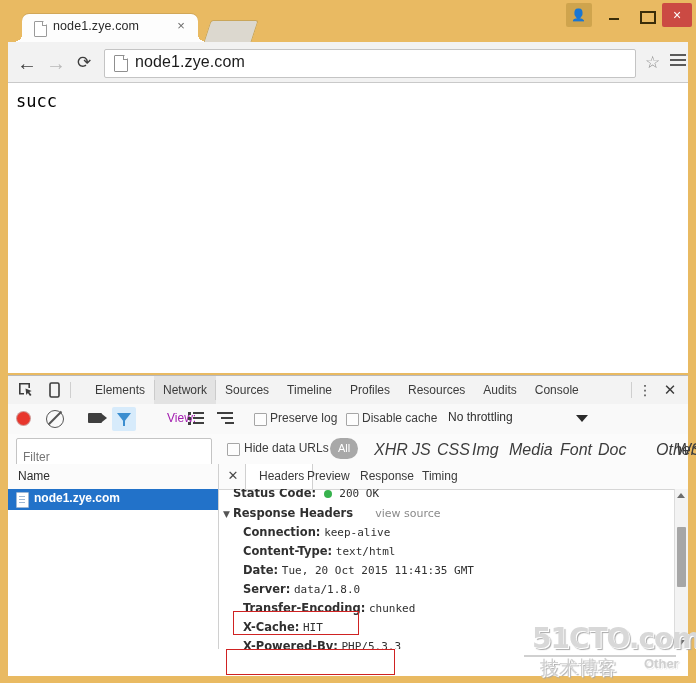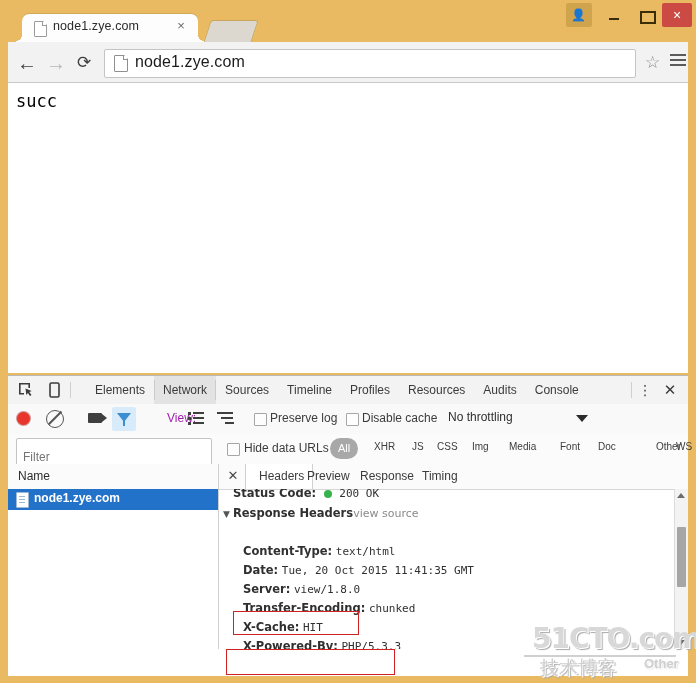--- a/index.html
+++ b/index.html
@@ -141,21 +141,21 @@
   .dt-filterbar{position:absolute;left:0;top:58px;width:680px;height:30px;
     background:#fbfbfb;border-bottom:1px solid #d6d6d6;}
   .filter-input{position:absolute;left:8px;top:4px;width:196px;height:37px;
     background:#fff;border:1px solid #c4c4c4;border-radius:2px;
     font-size:12px;color:#a8a8a8;padding:0 0 0 6px;line-height:21px;
     font-family:"Liberation Sans",sans-serif;box-sizing:border-box;}
   .hide-urls-cb{left:219px;top:9px;}
   .hide-urls-lb{left:236px;top:7px;}
   .pill-all{position:absolute;left:322px;top:4px;width:28px;height:21px;border-radius:11px;
     background:#a8a8a8;color:#fff;font-size:11px;line-height:21px;text-align:center;}
-  .rtype{position:absolute;top:7px;font-size:10px;color:#3c3c3c;}
+  .rtype{position:absolute;top:7px;font-size:16px;color:#3c3c3c;font-style:italic;}
 
   .dt-split{position:absolute;left:0;top:88px;width:680px;height:185px;}
   .list-pane{position:absolute;left:0;top:0;width:210px;height:185px;
     background:#fff;border-right:1px solid #d0d0d0;}
   .list-head{position:absolute;left:0;top:0;width:210px;height:25px;
     background:#fbfbfb;border-bottom:1px solid #d6d6d6;}
   .list-head span{position:absolute;left:10px;top:5px;font-size:12px;color:#2e2e2e;}
   .req-row{position:absolute;left:0;top:25px;width:210px;height:21px;background:#2272c9;}
   .req-ico{position:absolute;left:8px;top:3px;width:11px;height:14px;
     background:#fff;border:1px solid #9fb8d4;border-radius:1px;}
@@ -171,21 +171,21 @@
   .dp-tab{position:absolute;top:0;height:25px;line-height:25px;padding:0 8px;
     font-size:12px;color:#3b3b3b;}
   .dp-tab.active{background:#fff;border-left:1px solid #d0d0d0;border-right:1px solid #d0d0d0;padding-left:13px;}
 
   .headers-body{position:absolute;left:0;top:25px;width:456px;height:160px;overflow:hidden;}
   .hdr-line{position:absolute;left:0;font-size:11.5px;white-space:nowrap;
     font-family:"DejaVu Sans","Liberation Sans",sans-serif;}
   .hdr-key{color:#303030;font-weight:bold;}
   .hdr-val{color:#303030;font-family:"DejaVu Sans Mono","Liberation Mono",monospace;font-size:11px;}
   .sect-tri{display:inline-block;margin-right:3px;color:#555;font-size:9px;}
-  .view-src{color:#8a8a8a;font-size:11px;}
+  .view-src{color:#8a8a8a;font-size:11px;margin-left:22px;}
   .status-dot{display:inline-block;width:8px;height:8px;border-radius:50%;
     background:#37b24d;margin:0 4px;vertical-align:middle;}
 
   .dp-scroll{position:absolute;right:0;top:25px;width:13px;height:160px;background:#f3f3f3;
     border-left:1px solid #dcdcdc;}
   .dp-scroll .up,.dp-scroll .dn{position:absolute;left:2px;width:0;height:0;
     border-left:4px solid transparent;border-right:4px solid transparent;}
   .dp-scroll .up{top:4px;border-bottom:5px solid #6d6d6d;}
   .dp-scroll .dn{bottom:4px;border-top:5px solid #6d6d6d;}
   .dp-thumb{position:absolute;left:2px;top:38px;width:9px;height:60px;background:#a6a6a6;border-radius:1px;}
@@ -351,31 +351,35 @@
           <div class="hdr-line" style="top:-3px;left:14px;">
             <span class="hdr-key">Status Code:</span>
             <span class="status-dot"></span>
             <span class="hdr-val">200 OK</span>
           </div>
 
           <div class="hdr-line" style="top:17px;left:4px;">
             <span class="sect-tri">▼</span><span class="hdr-key">Response Headers</span><span class="view-src">view source</span>
           </div>
 
+          <div class="hdr-line" style="top:36px;left:24px;">
+            <span class="hdr-key">Connection:</span>
+            <span class="hdr-val">keep-alive</span>
+          </div>
           <div class="hdr-line" style="top:55px;left:24px;">
             <span class="hdr-key">Content-Type:</span>
             <span class="hdr-val">text/html</span>
           </div>
           <div class="hdr-line" style="top:74px;left:24px;">
             <span class="hdr-key">Date:</span>
             <span class="hdr-val">Tue, 20 Oct 2015 11:41:35 GMT</span>
           </div>
           <div class="hdr-line" style="top:93px;left:24px;">
             <span class="hdr-key">Server:</span>
-            <span class="hdr-val">view/1.8.0</span>
+            <span class="hdr-val">data/1.8.0</span>
           </div>
           <div class="hdr-line" style="top:112px;left:24px;">
             <span class="hdr-key">Transfer-Encoding:</span>
             <span class="hdr-val">chunked</span>
           </div>
           <div class="hdr-line" style="top:131px;left:24px;">
             <span class="hdr-key">X-Cache:</span>
             <span class="hdr-val">HIT</span>
           </div>
           <div class="hdr-line" style="top:150px;left:24px;">

